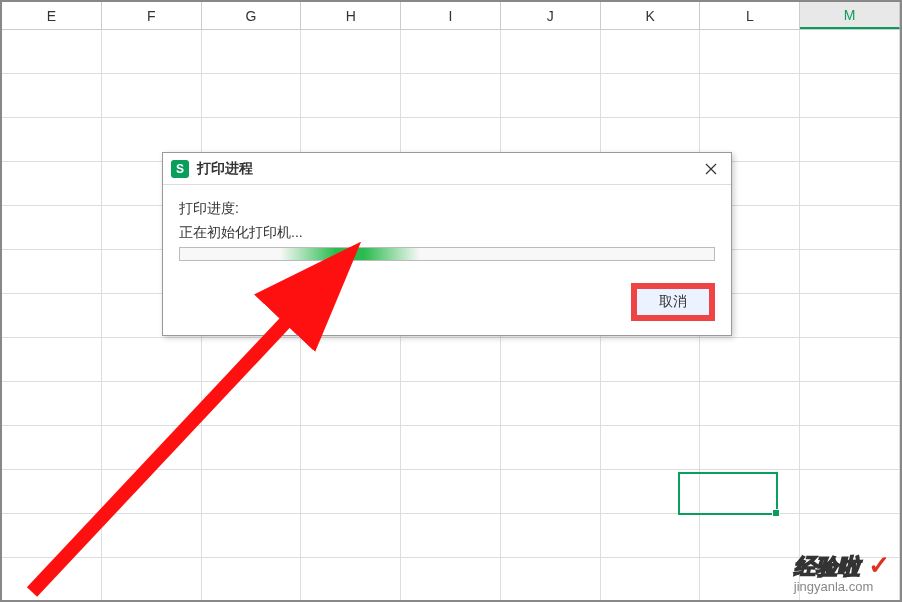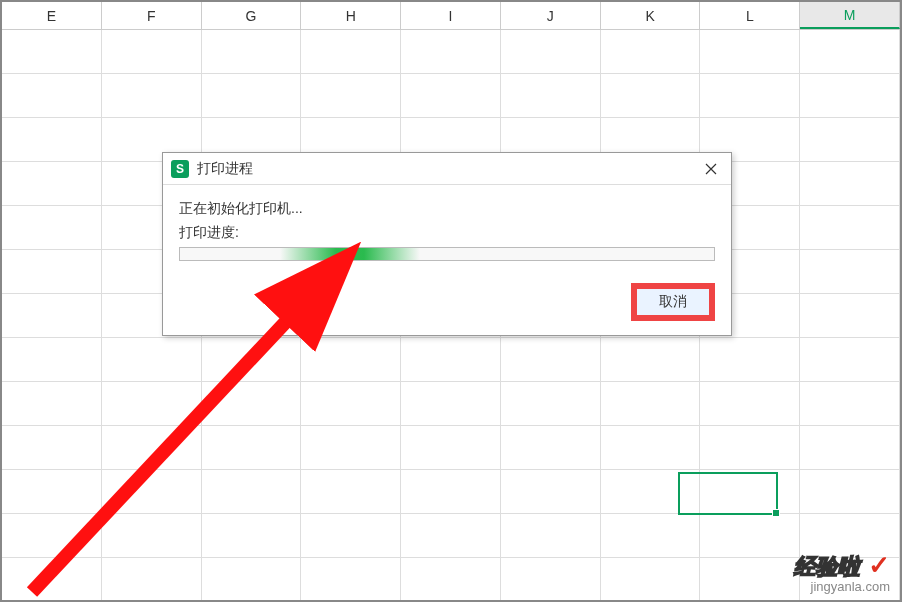--- a/index.html
+++ b/index.html
@@ -100,20 +100,21 @@
       justify-content: center;
       color: #fff;
       font-weight: bold;
       font-size: 12px;
       margin-right: 8px;
     }
     .dialog-title {
       flex: 1;
       font-size: 14px;
       color: #333;
+      font-weight: bold;
     }
     .dialog-close {
       width: 40px;
       height: 32px;
       display: flex;
       align-items: center;
       justify-content: center;
       font-size: 16px;
       cursor: pointer;
     }
@@ -163,21 +164,20 @@
     .arrow {
       position: absolute;
       left: 20px;
       top: 240px;
       pointer-events: none;
     }
     .watermark {
       position: absolute;
       right: 10px;
       bottom: 6px;
-      text-align: right;
       font-family: Arial, sans-serif;
     }
     .watermark-main {
       font-size: 22px;
       font-weight: bold;
       font-style: italic;
       color: #fff;
       -webkit-text-stroke: 1.5px #333;
       display: inline-block;
     }
@@ -362,24 +362,24 @@
     <div class="dialog-icon">S</div>
     <div class="dialog-title">打印进程</div>
     <div class="dialog-close">
       <svg width="12" height="12" viewBox="0 0 12 12">
           <path d="M1 1 L11 11 M11 1 L1 11" stroke="#333" stroke-width="1.2" fill="none"></path>
         </svg>
     </div>
   </div>
   <div class="dialog-body">
     <div class="dialog-row">
-      <span>正在初始化打印机...</span>
+      <span>打印进度:</span>
     </div>
     <div class="dialog-row">
-      <span>打印进度:</span>
+      <span>正在初始化打印机...</span>
     </div>
     <div class="progress-bar">
       <div class="progress-fill"></div>
     </div>
   </div>
   <div class="dialog-footer">
     <button class="btn-cancel">取消</button>
   </div>
 </div>
 

